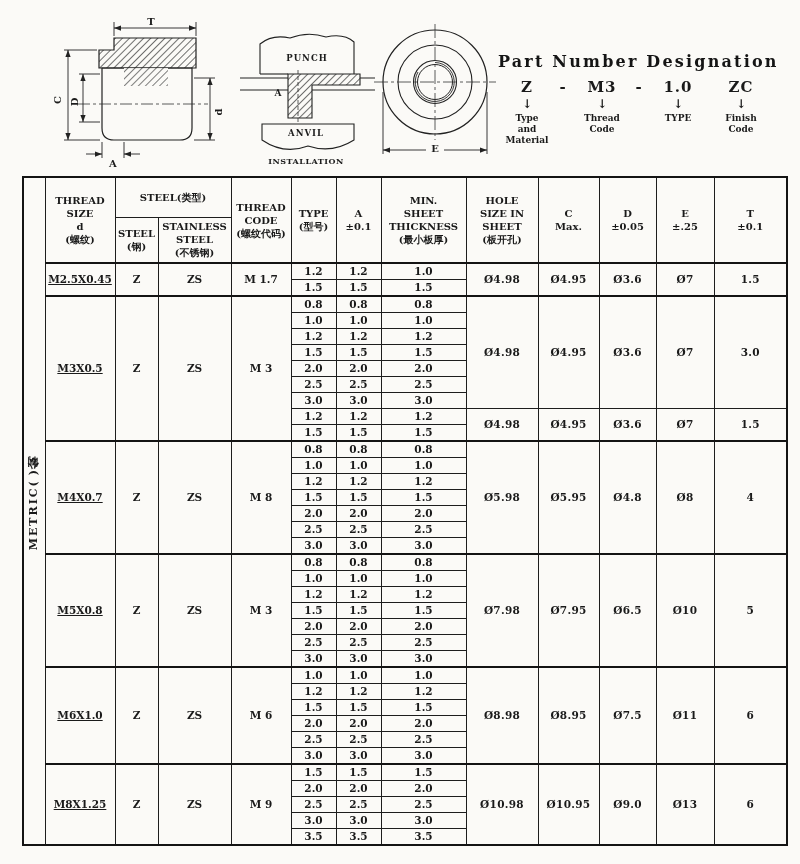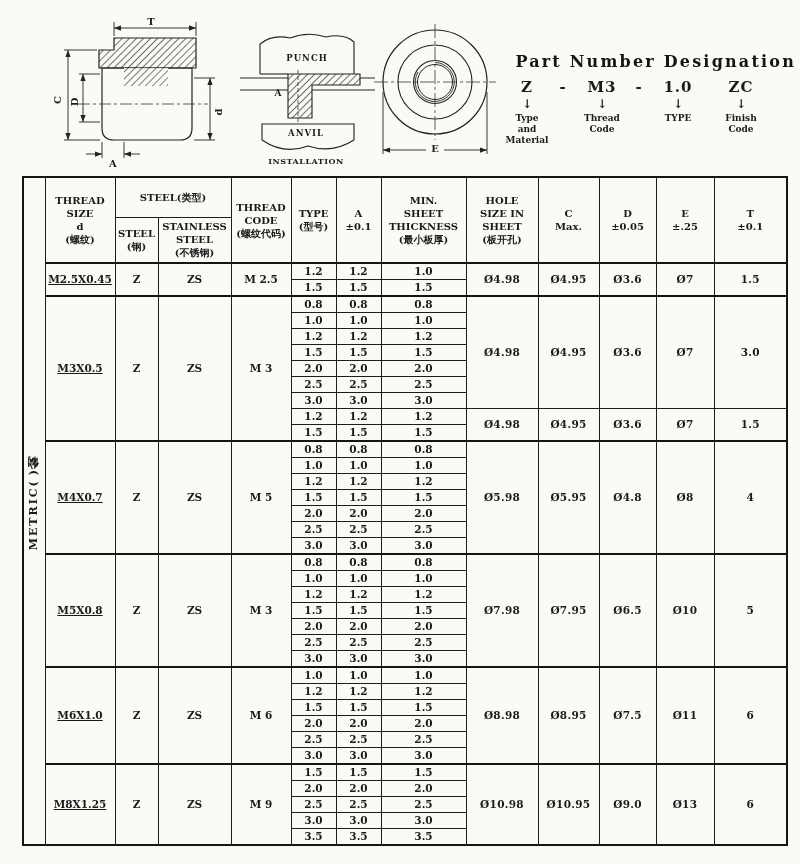--- a/index.html
+++ b/index.html
@@ -7,21 +7,21 @@
     width:800px;height:864px;overflow:hidden;position:relative;
     background:#fbfaf7;color:#1a1a1a;
     font-family:"DejaVu Serif","Liberation Serif",serif;
   }
   .stage{position:absolute;inset:0;}
   svg{position:absolute;}
   svg text{font-family:"DejaVu Serif","Liberation Serif",serif;font-weight:bold;fill:#1c1c1c;}
 
   
   .pnd{position:absolute;left:498px;top:52px;width:298px;}
-  .pnd-title{font-size:16px;font-weight:bold;letter-spacing:2.2px;white-space:nowrap;color:#151515;text-align:right;}
+  .pnd-title{font-size:16px;font-weight:bold;letter-spacing:2.2px;white-space:nowrap;color:#151515;}
   .pn-grid{
     margin-top:7px;margin-left:6px;
     display:grid;grid-template-columns:46px 26px 52px 22px 56px 70px;
   }
   .pn-code{font-size:15px;font-weight:bold;text-align:center;letter-spacing:1px;height:20px;}
   .pn-arrow{font-size:12px;font-weight:bold;text-align:center;height:15px;line-height:13px;}
   .pn-label{font-size:9px;font-weight:bold;text-align:center;white-space:pre-line;line-height:1.2;}
 
   
   table.spec{
@@ -226,21 +226,21 @@
         <td class="hcell">STEEL
 (钢)</td>
         <td class="hcell">STAINLESS
 STEEL
 (不锈钢)</td>
       </tr>
     <tr class="body-row group-start">
           <td rowspan="2" class="col-thread">M2.5X0.45</td>
           <td rowspan="2">Z</td>
           <td rowspan="2">ZS</td>
-          <td rowspan="2">M 2.5</td>
+          <td rowspan="2">M 1.7</td>
           <td>1.2</td>
           <td>1.2</td>
           <td>1.0</td>
           <td rowspan="2" class="big">Ø4.98</td>
           <td rowspan="2" class="big">Ø4.95</td>
           <td rowspan="2" class="big">Ø3.6</td>
           <td rowspan="2" class="big">Ø7</td>
           <td rowspan="2" class="big">1.5</td>
         </tr>
         <tr class="body-row">
@@ -304,21 +304,21 @@
         </tr>
         <tr class="body-row">
           <td>1.5</td>
           <td>1.5</td>
           <td>1.5</td>
         </tr>
         <tr class="body-row group-start">
           <td rowspan="7" class="col-thread">M4X0.7</td>
           <td rowspan="7">Z</td>
           <td rowspan="7">ZS</td>
-          <td rowspan="7">M 5</td>
+          <td rowspan="7">M 8</td>
           <td>0.8</td>
           <td>0.8</td>
           <td>0.8</td>
           <td rowspan="7" class="big">Ø5.98</td>
           <td rowspan="7" class="big">Ø5.95</td>
           <td rowspan="7" class="big">Ø4.8</td>
           <td rowspan="7" class="big">Ø8</td>
           <td rowspan="7" class="big">4</td>
         </tr>
         <tr class="body-row">

